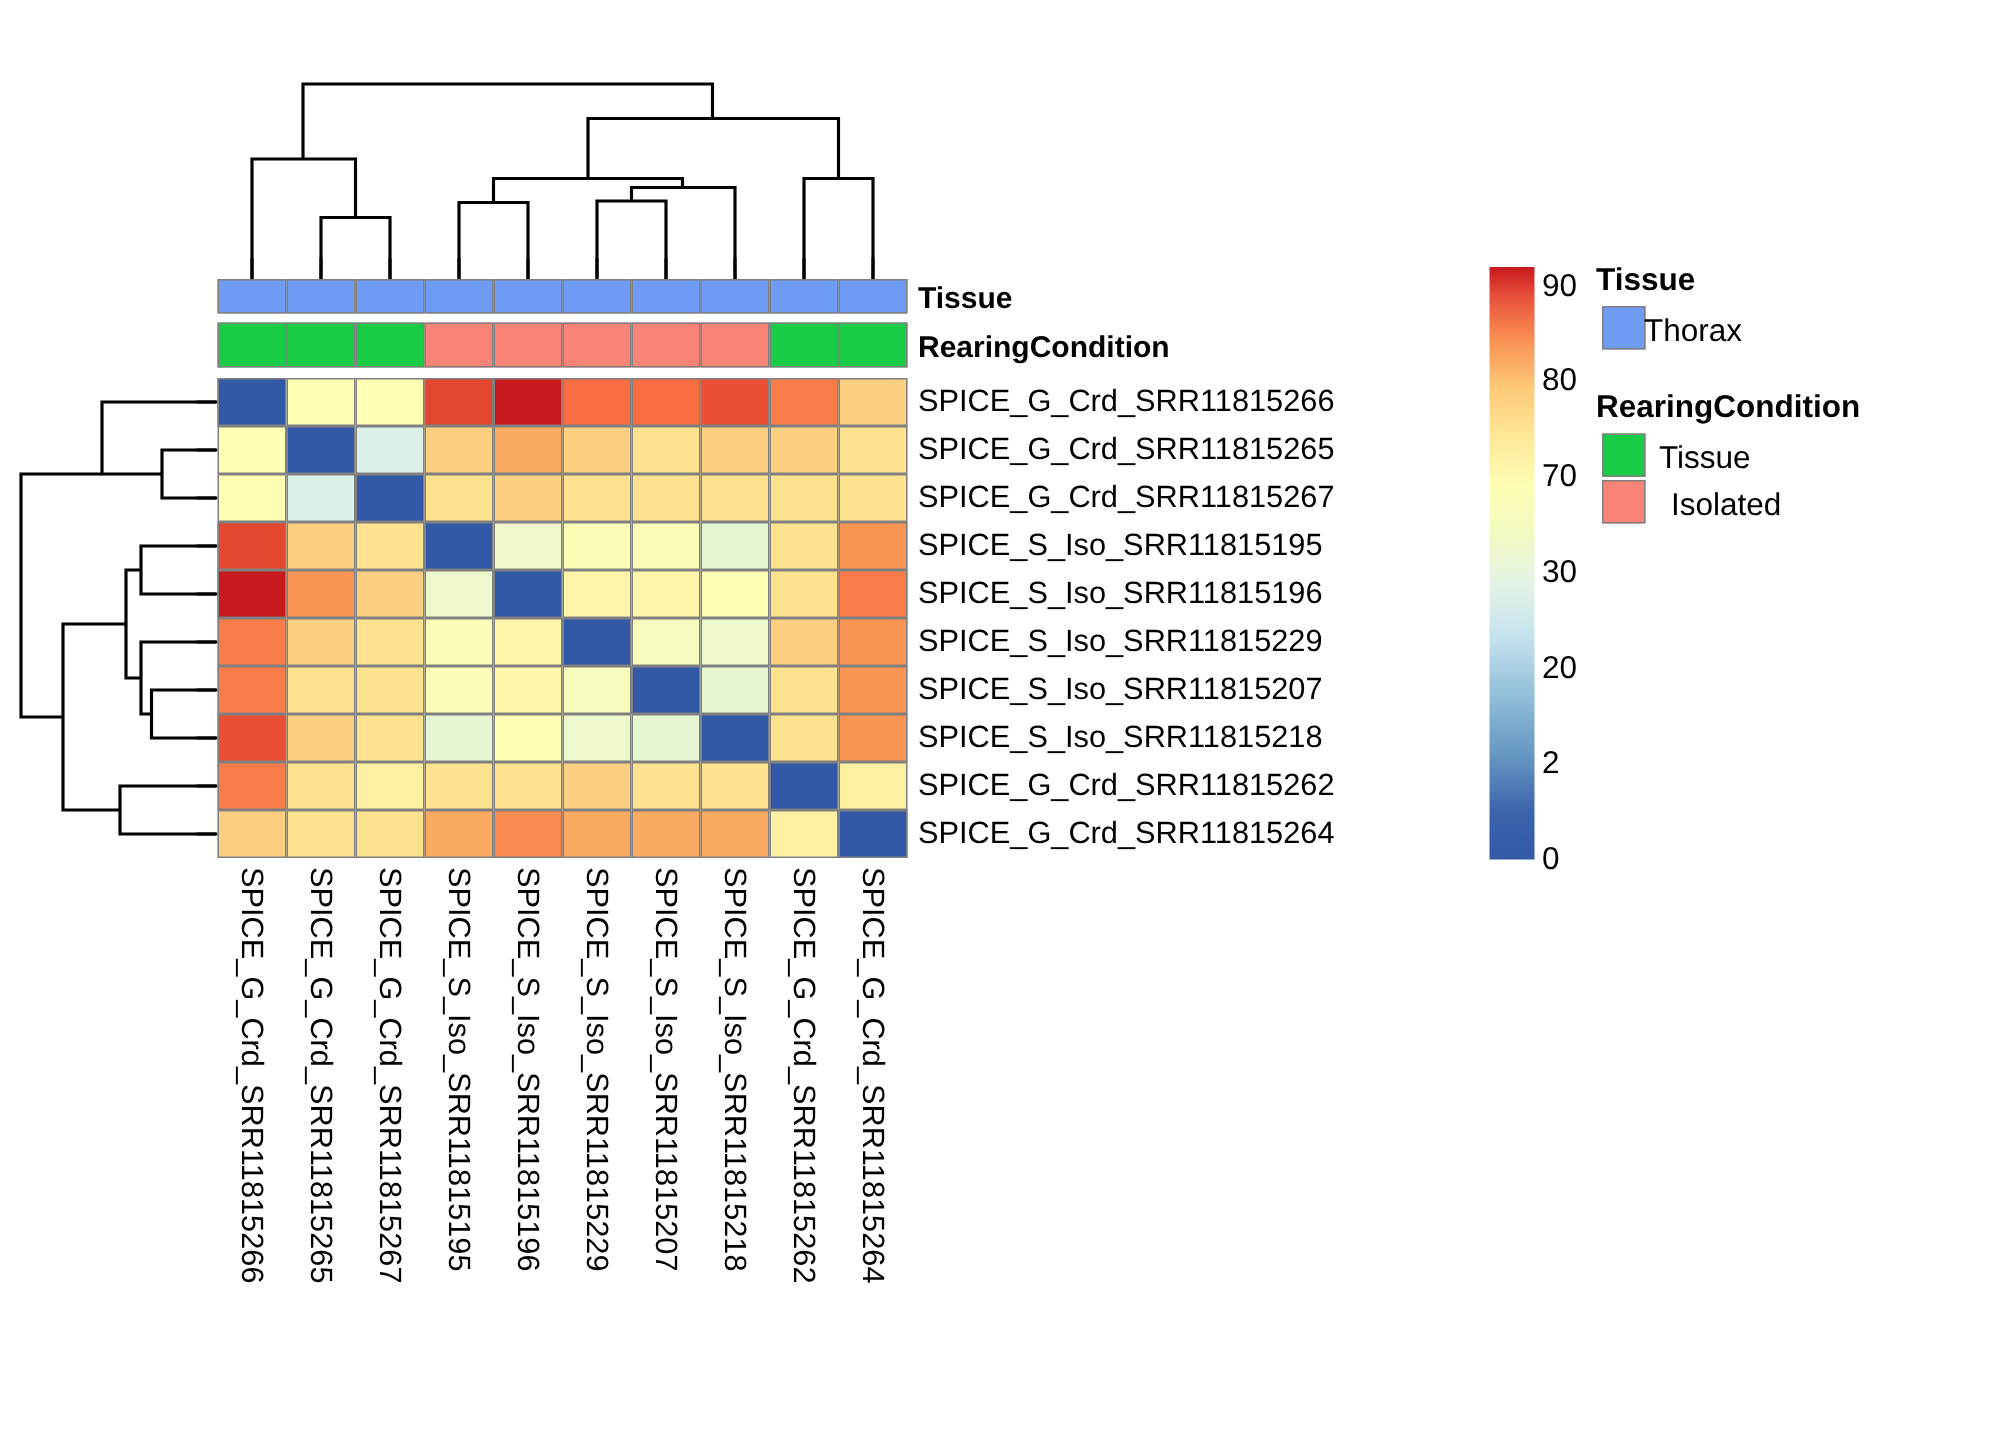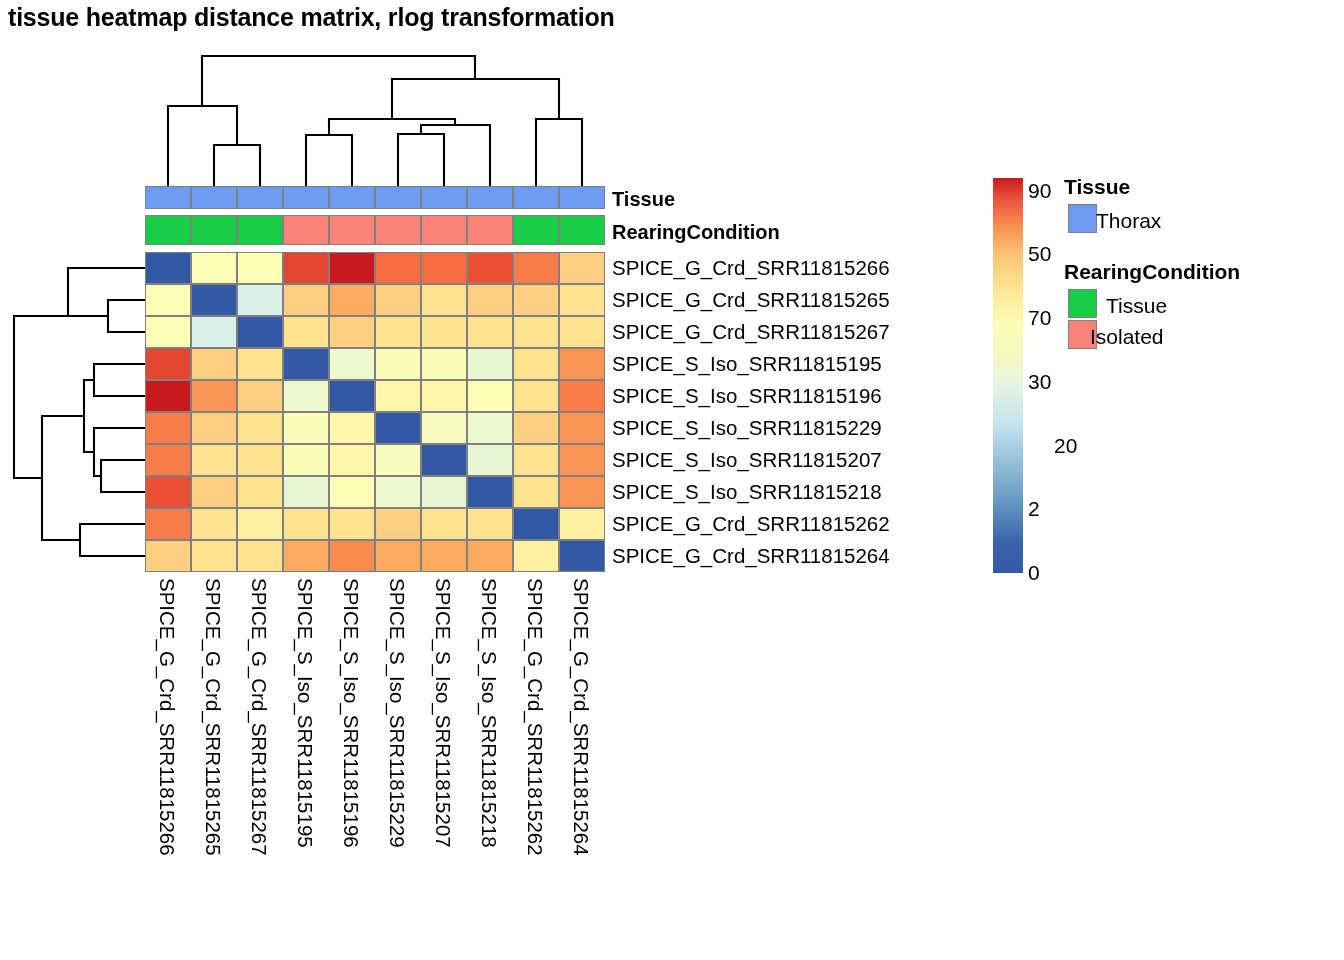--- a/index.html
+++ b/index.html
@@ -124,21 +124,20 @@
     color: #000;
     white-space: nowrap;
     line-height: 1;
   }
 </style>
 </head>
 <body>
 
 <div id="root">
 
-  <div class="abs" id="plot-title">tissue heatmap distance matrix, rlog transformation</div>
 
   <svg class="abs dendro-svg" id="col-dendrogram" style="left:0px; top:48px; width:620px; height:142px;" width="620" height="142" viewBox="0 0 620 142">
 
     <path d="M214,138 L214,97 L260,97 L260,138"></path>
 
     <path d="M168,138 L168,58 L237,58 L237,97"></path>
 
     <path d="M306,138 L306,87 L352,87 L352,138"></path>
 
     <path d="M398,138 L398,86 L444,86 L444,138"></path>
@@ -355,31 +354,31 @@
       <div class="col-label" style="left: 308px; top: 0px;">SPICE_S_Iso_SRR11815207</div>
       <div class="col-label" style="left: 354px; top: 0px;">SPICE_S_Iso_SRR11815218</div>
       <div class="col-label" style="left: 400px; top: 0px;">SPICE_G_Crd_SRR11815262</div>
       <div class="col-label" style="left: 446px; top: 0px;">SPICE_G_Crd_SRR11815264</div>
     </div>
 
   <div class="abs" id="colorbar-gradient" style="left: 993px; top: 178px; width: 30px; height: 395px; background: linear-gradient(rgb(200, 25, 28) 0%, rgb(232, 80, 59) 5%, rgb(249, 142, 82) 12%, rgb(253, 199, 118) 20%, rgb(254, 230, 149) 28%, rgb(253, 253, 180) 37%, rgb(243, 249, 192) 45%, rgb(228, 244, 228) 53%, rgb(199, 227, 239) 62%, rgb(147, 192, 218) 72%, rgb(102, 153, 195) 82%, rgb(60, 100, 172) 92%, rgb(50, 89, 165) 100%);"></div>
   <div class="abs" id="colorbar-ticks">
       <div class="cb-tick-label" style="left: 1028px; top: 562px;">0</div>
       <div class="cb-tick-label" style="left: 1028px; top: 498.29px;">2</div>
-      <div class="cb-tick-label" style="left: 1028px; top: 434.581px; margin-left: 26px;">20</div>
+      <div class="cb-tick-label" style="left: 1028px; top: 434.581px;">20</div>
       <div class="cb-tick-label" style="left: 1028px; top: 370.871px;">30</div>
       <div class="cb-tick-label" style="left: 1028px; top: 307.161px;">70</div>
-      <div class="cb-tick-label" style="left: 1028px; top: 243.452px;">50</div>
+      <div class="cb-tick-label" style="left: 1028px; top: 243.452px;">80</div>
       <div class="cb-tick-label" style="left: 1028px; top: 179.742px;">90</div>
     </div>
 
   <div class="abs" id="legend-area" style="left:1064px; top:176px;">
       <div class="legend-title" style="left: 0px; top: 0px;">Tissue</div>
       <div class="legend-swatch" style="background: rgb(110, 155, 244); left: 4px; top: 28px;"></div>
       <div class="legend-text" style="left: 32px; top: 34px;">Thorax</div>
       <div class="legend-title" style="left: 0px; top: 85px;">RearingCondition</div>
       <div class="legend-swatch" style="background: rgb(24, 204, 69); left: 4px; top: 113px;"></div>
       <div class="legend-text" style="left: 42px; top: 119px;">Tissue</div>
       <div class="legend-swatch" style="background: rgb(250, 131, 119); left: 4px; top: 144px;"></div>
-      <div class="legend-text" style="left: 26px; top: 150px;">Isolated</div>
+      <div class="legend-text" style="left: 50px; top: 150px;">Isolated</div>
     </div>
 
 </div>
 
 </body></html>

